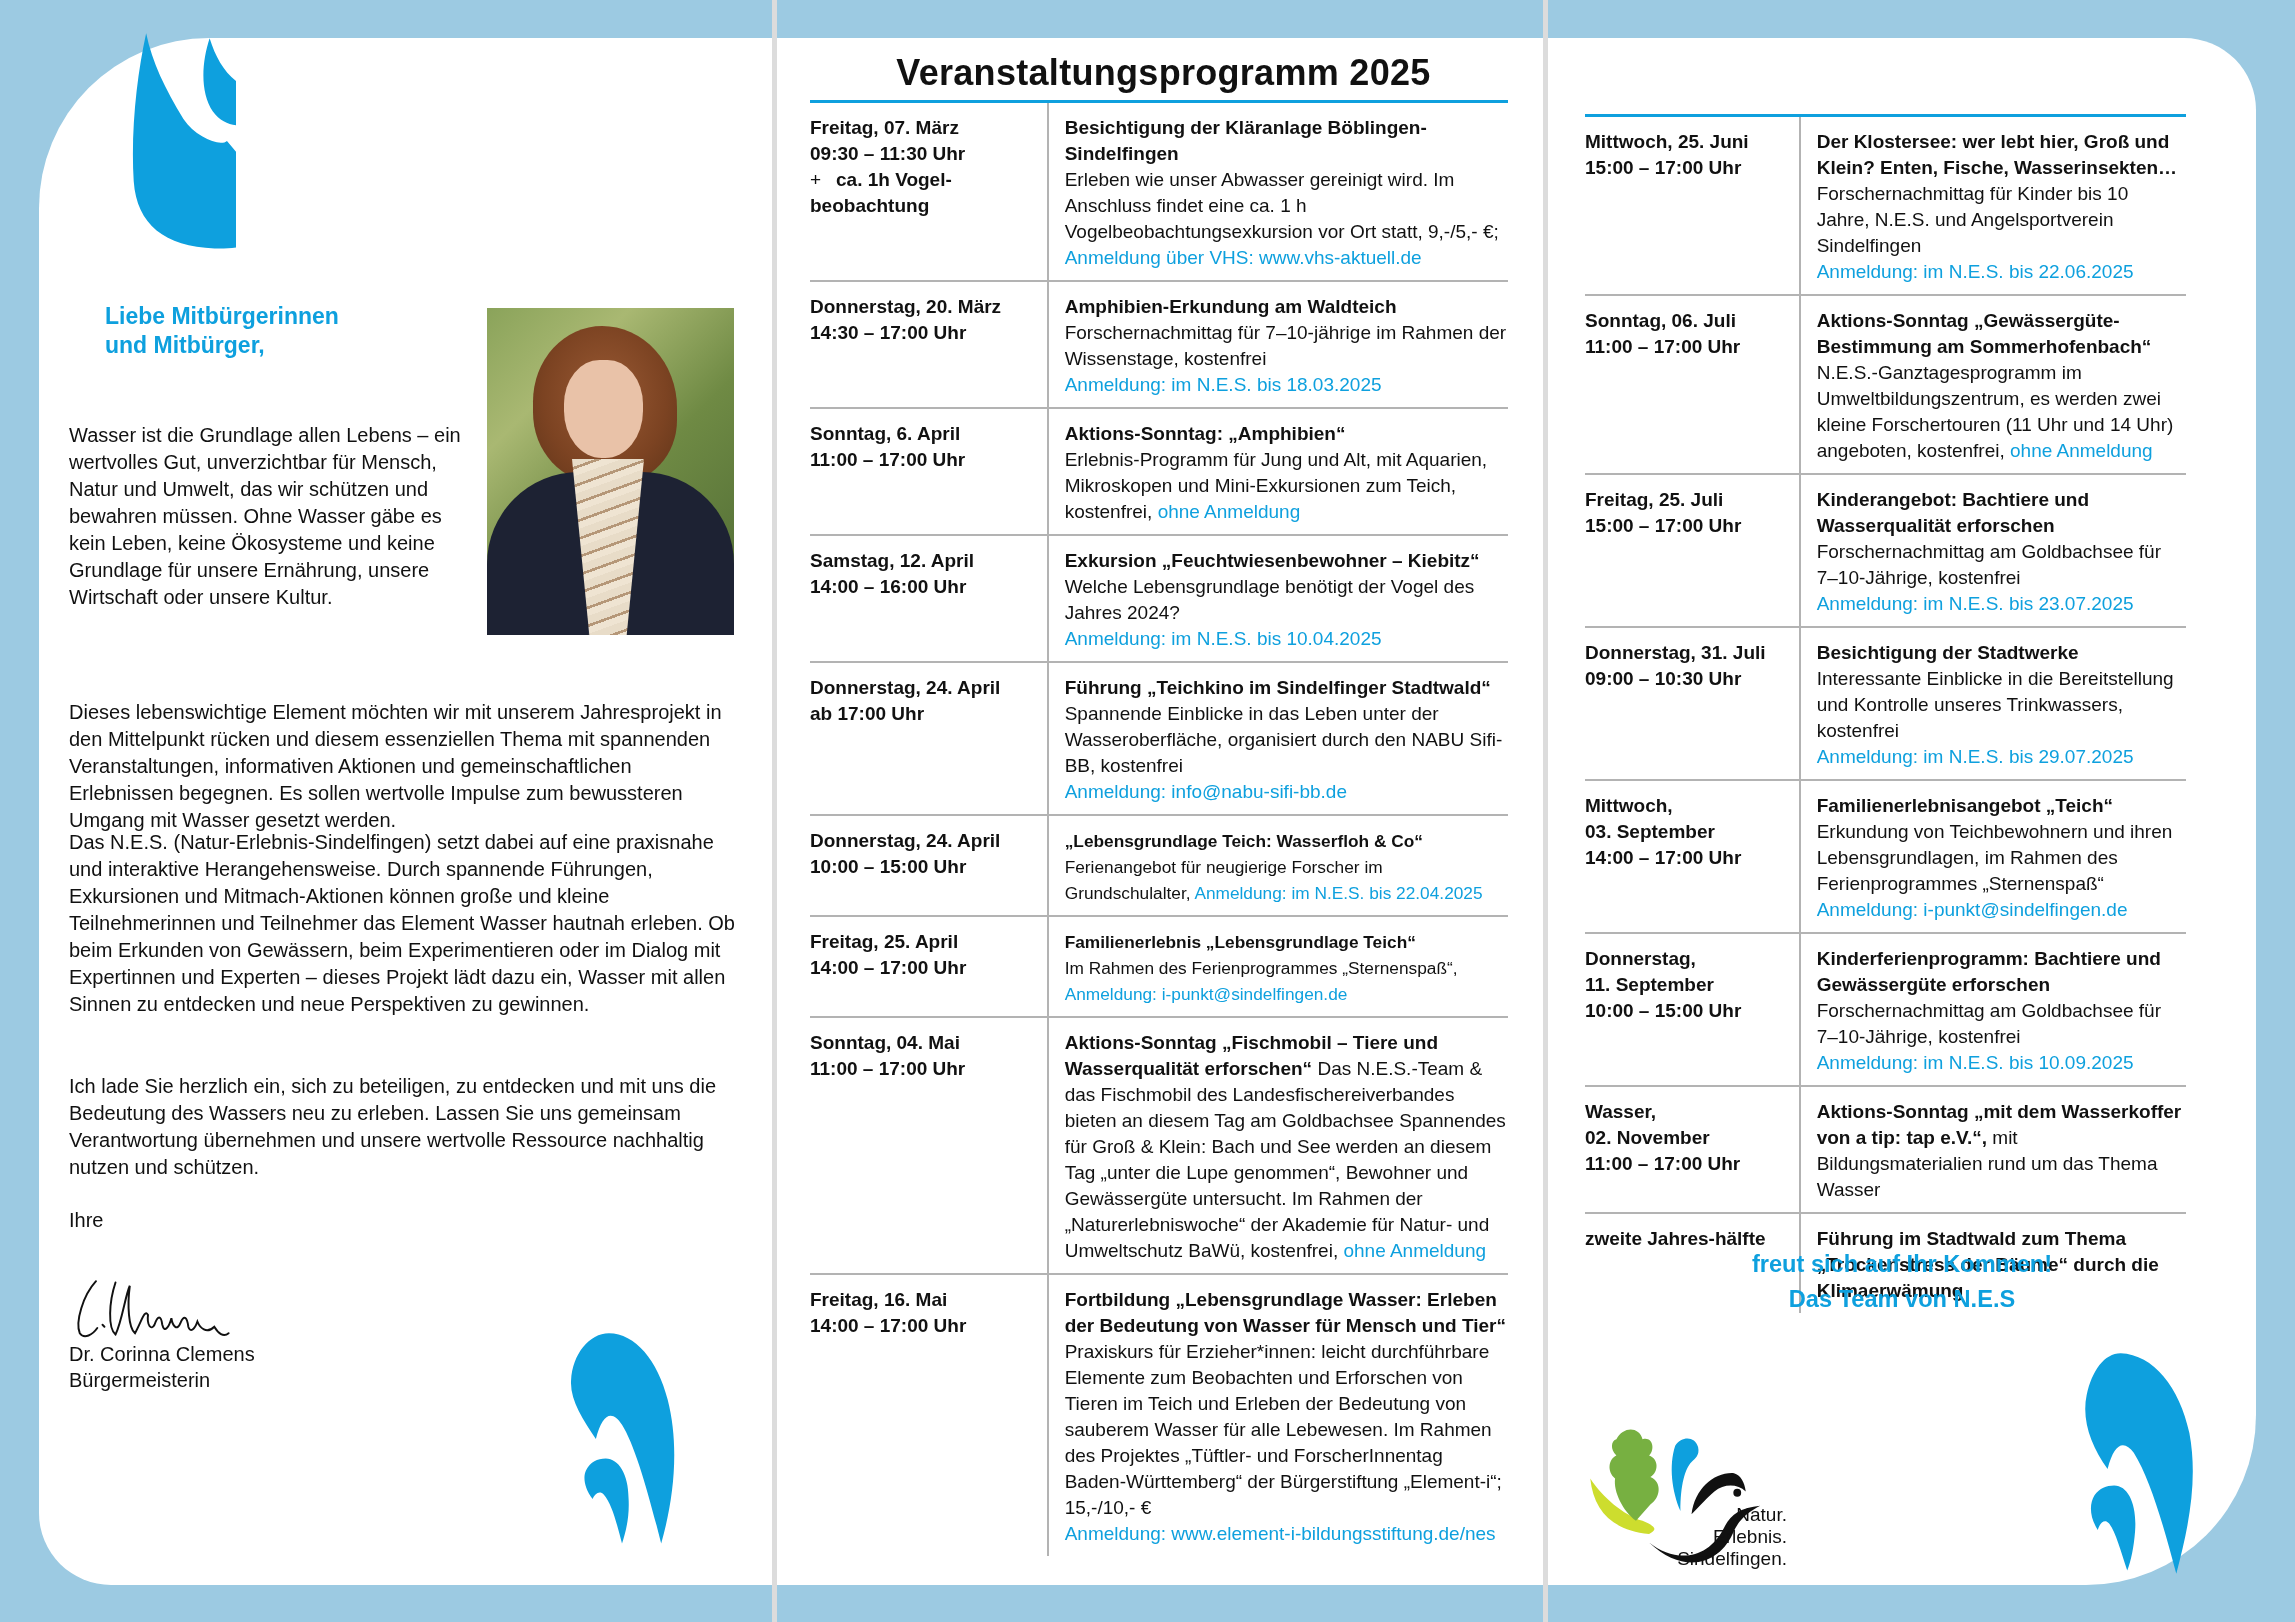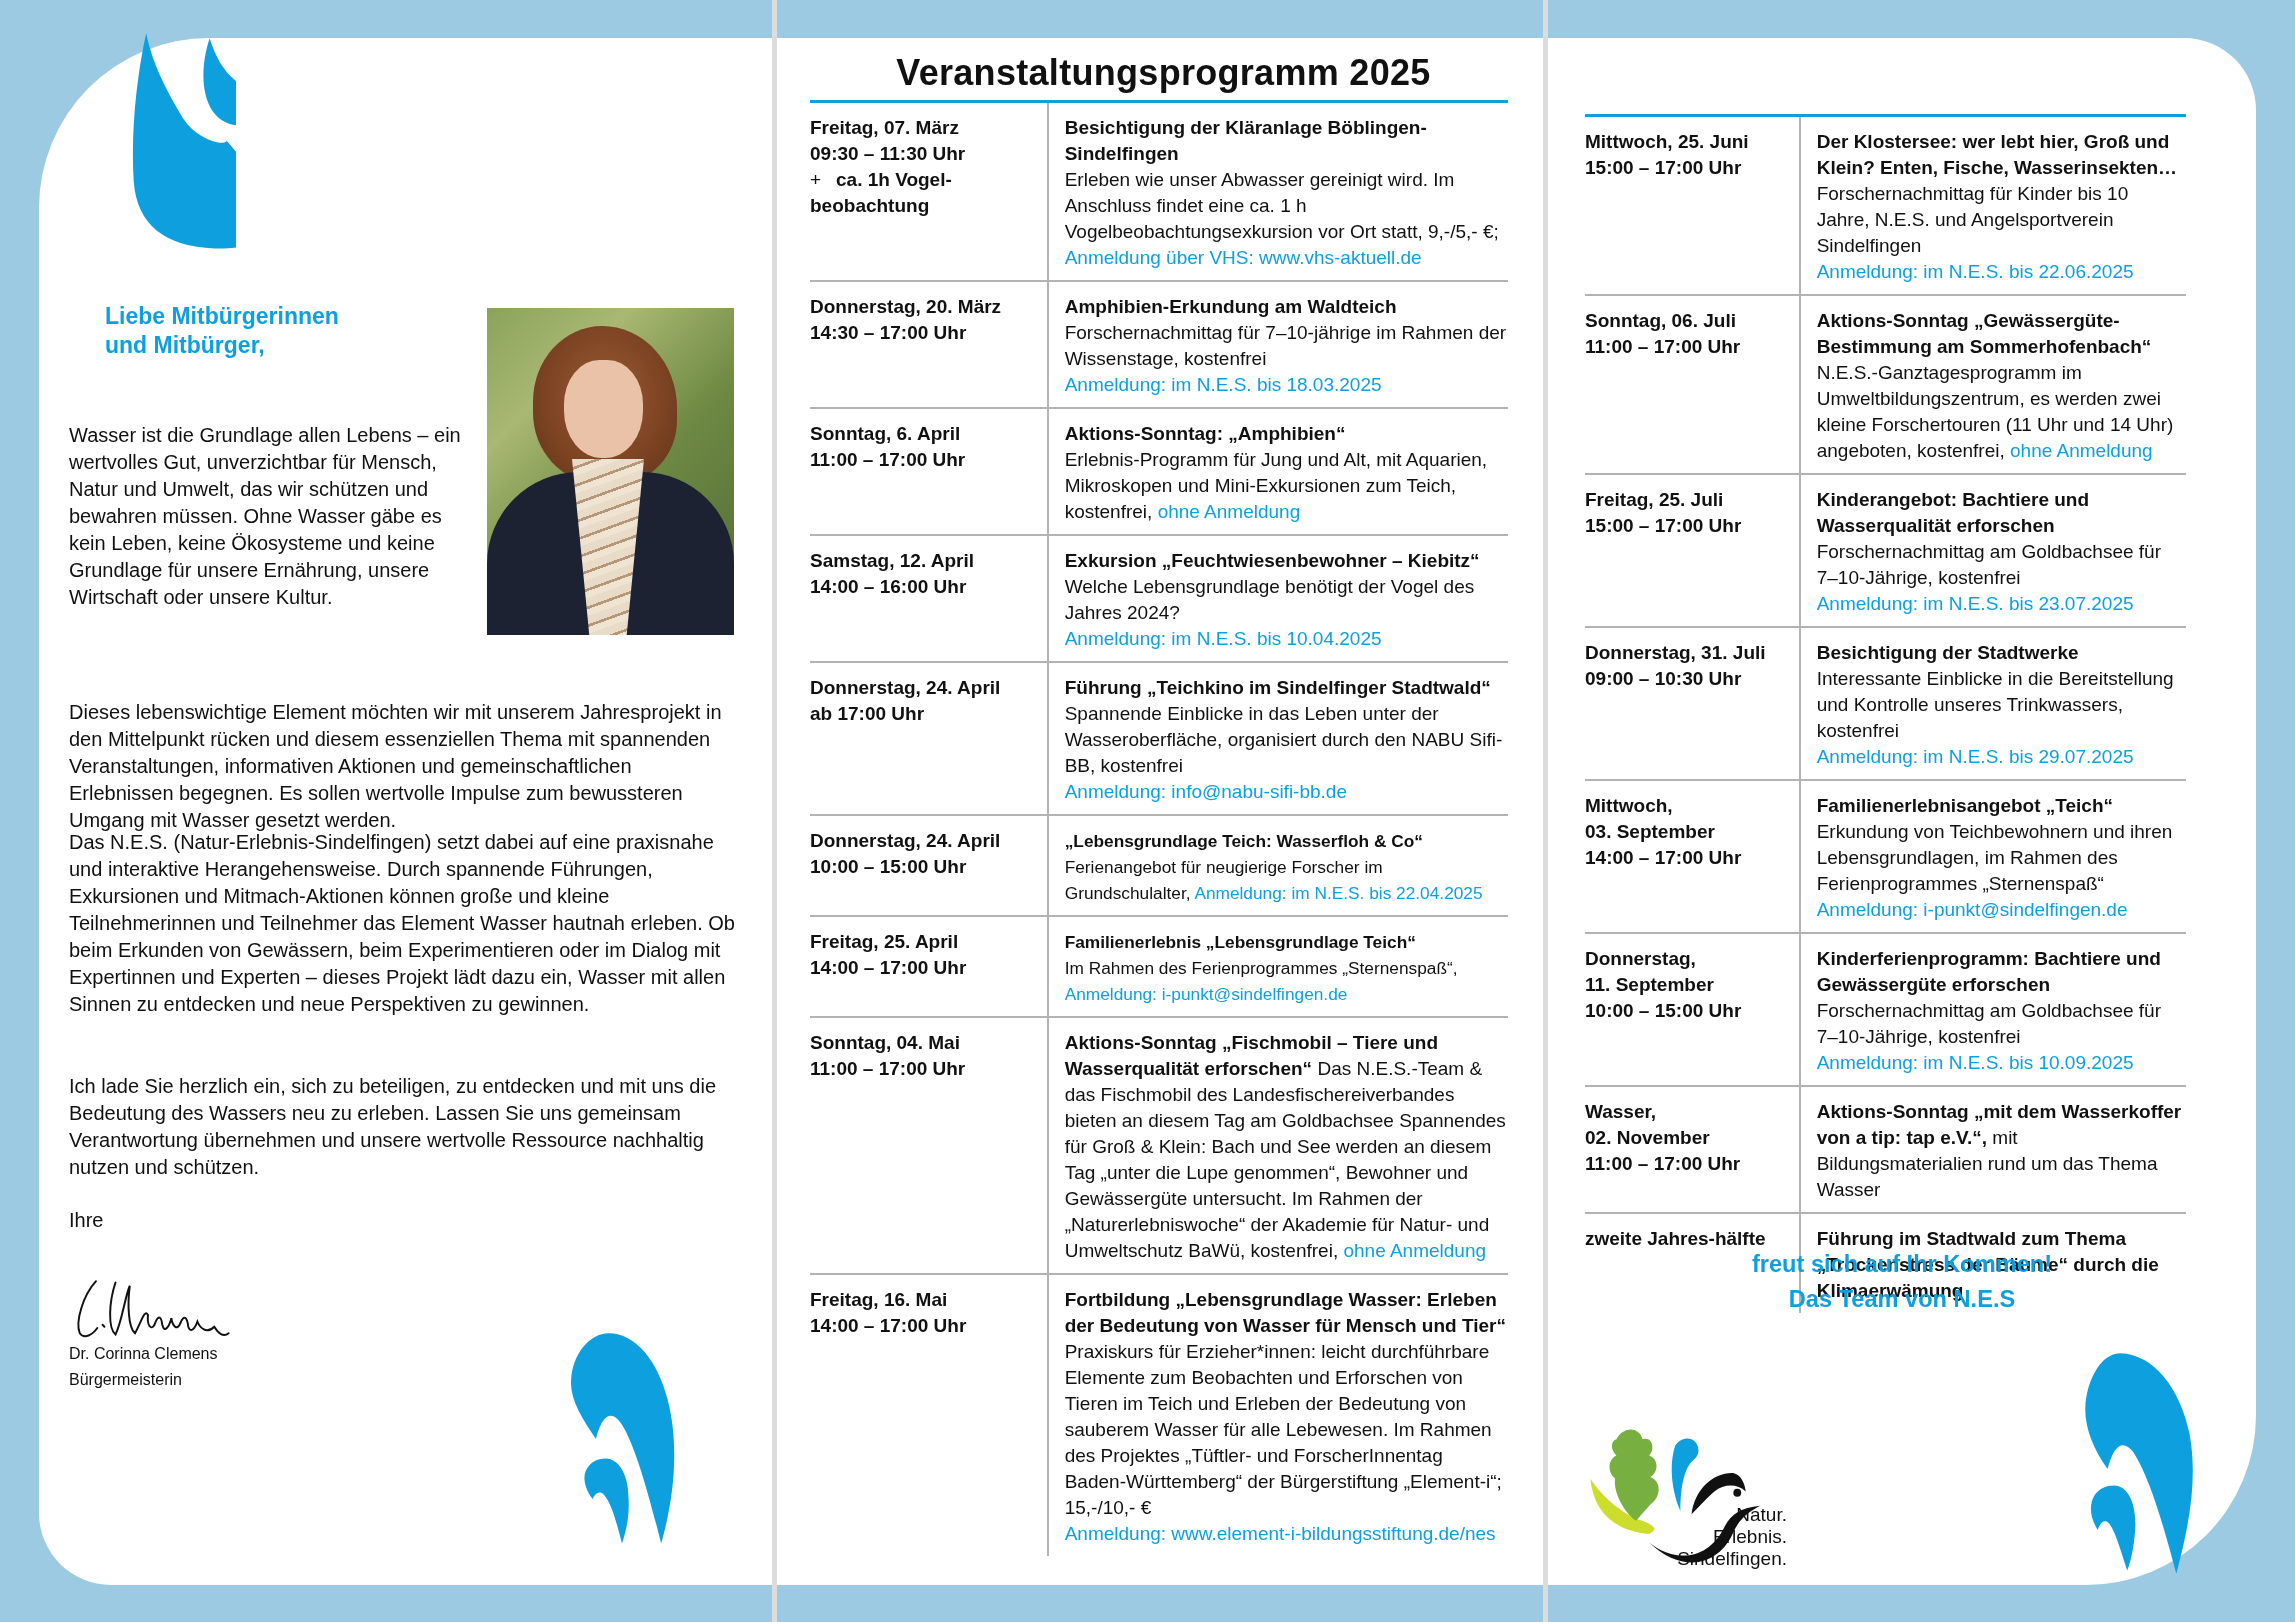--- a/index.html
+++ b/index.html
@@ -69,21 +69,21 @@
   .body-text.first { top: 422px; width: 412px; }
   .body-text.p2 { top: 667px; margin-top: 32px; }
   .body-text.p3 { top: 829px; }
   .body-text.p4 { top: 1073px; }
   .body-text.p5 { top: 1207px; }
   .signature {
     position: absolute; left: 69px; top: 1276px; width: 236px; height: 65px;
   }
   .signer {
     position: absolute; left: 69px; top: 1341px;
-    font-size: 16px; line-height: 26px;
+    font-size: 20px; line-height: 26px;
   }
 
   
   .prog-title {
     position: absolute; left: 772px; width: 771px; top: 52px; text-align: center;
     font-weight: bold; font-size: 36px; letter-spacing: 0.3px; padding-left: 12px;
   }
   .table {
     position: absolute; border-top: 3.9px solid #0ea0de;
   }

